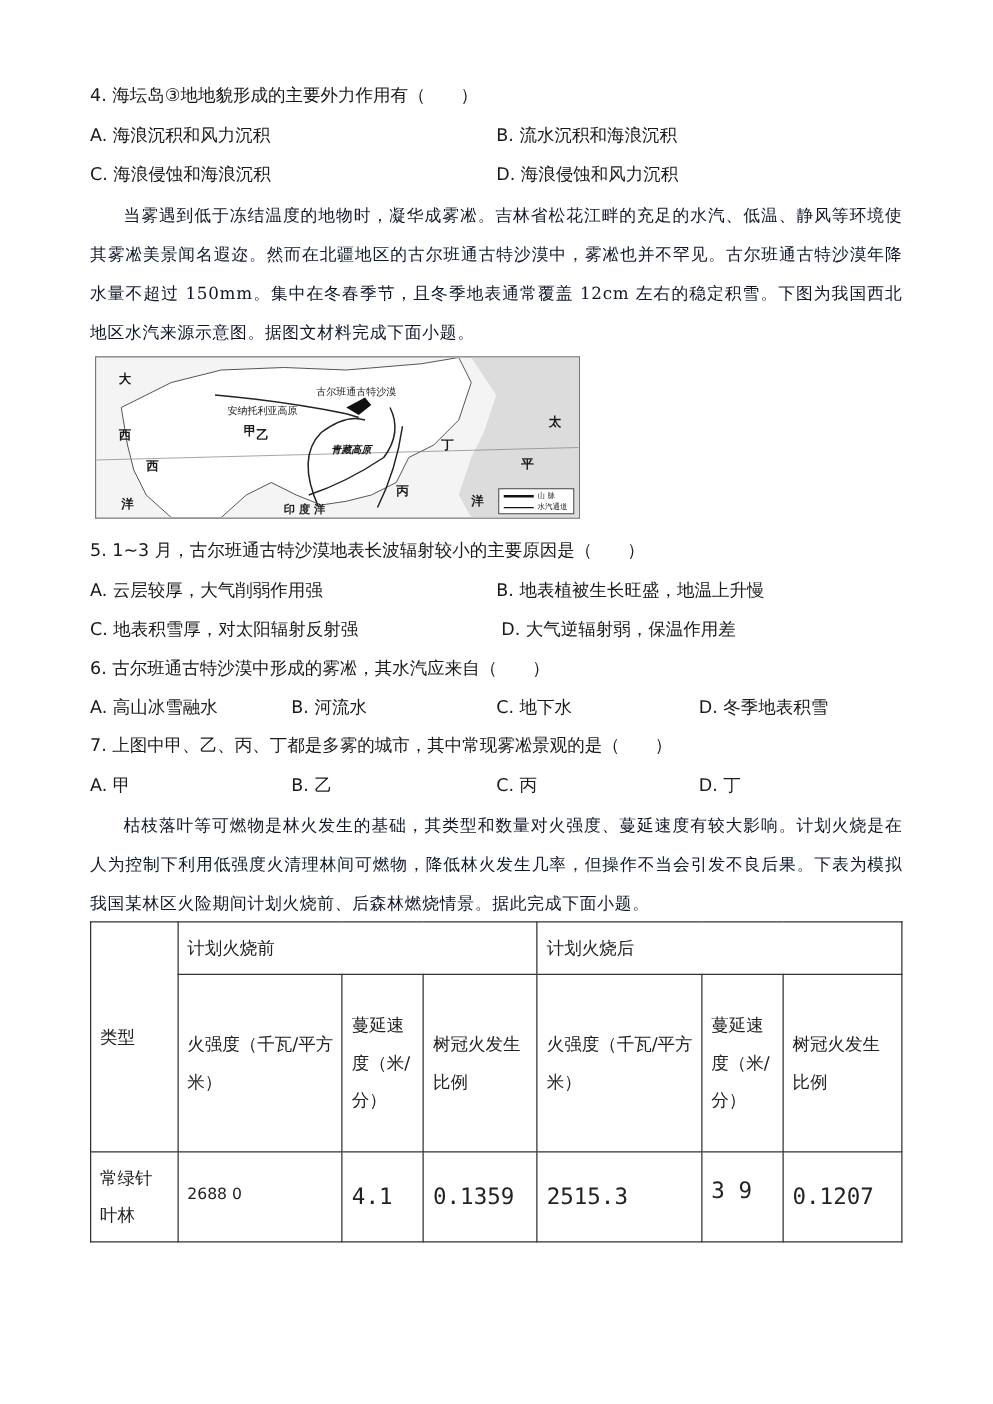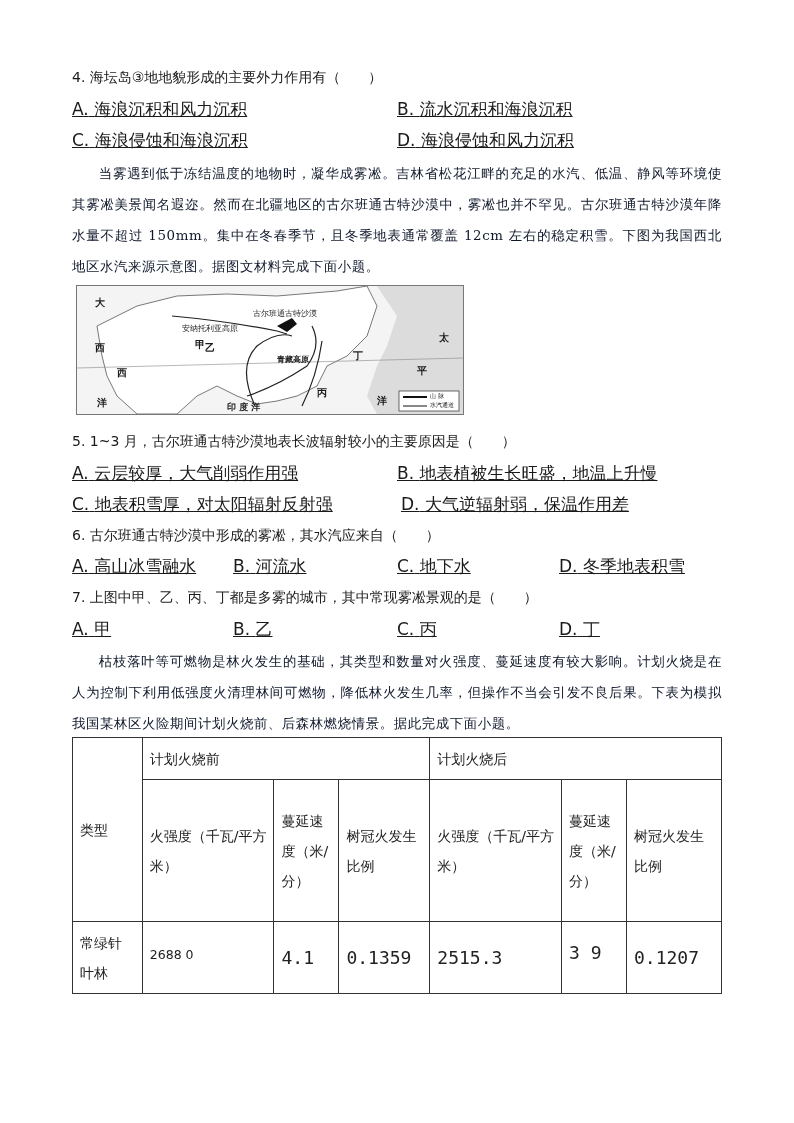--- a/index.html
+++ b/index.html
@@ -1,19 +1,19 @@
 <!DOCTYPE html>
 <html><head>
 <meta charset="utf-8">
 <style>
   html, body { margin: 0; padding: 0; background: #ffffff; }
   body { width: 794px; height: 1123px; position: relative; overflow: hidden;
          font-family: "DejaVu Sans", "Liberation Sans", sans-serif; color: #1a1a1a; font-size: 14px; }
   .line { position: absolute; left: 72px; white-space: nowrap; font-size: 14px; line-height: 18px; }
-  .opt { position: absolute; white-space: nowrap; font-size: 17px; line-height: 18px; text-decoration: underline; }
+  .opt { position: absolute; white-space: nowrap; font-size: 14px; line-height: 18px; }
   .para { position: absolute; left: 72px; width: 650px; font-family: "DejaVu Serif", "Liberation Serif", serif;
           font-size: 13.4px; line-height: 31px; text-align: justify; text-indent: 2em; letter-spacing: 0.6px; color: #0f172a; }
   .map { position: absolute; left: 76px; top: 285px; width: 386px; height: 128px; background: #f2f2f2;
          border: 1px solid #777; overflow: hidden; }
   .map svg { position: absolute; left: 0; top: 0; }
   table.data { position: absolute; left: 72px; top: 737px; width: 650px; border-collapse: collapse;
                font-size: 14px; color: #222; }
   table.data td { border: 1.3px solid #333; padding: 0 0 0 7px; vertical-align: middle; line-height: 30px; }
   .mono { font-family: "DejaVu Sans Mono", "Liberation Mono", monospace; font-size: 18px; }
 </style>
@@ -49,21 +49,21 @@
     <line x1="326" y1="120" x2="350" y2="120" stroke="#111" stroke-width="1"></line>
   </svg>
   <span style="position:absolute;left:18px;top:10px;font-size:10px;font-weight:bold;">大</span>
   <span style="position:absolute;left:18px;top:55px;font-size:10px;font-weight:bold;">西</span>
   <span style="position:absolute;left:20px;top:110px;font-size:10px;font-weight:bold;">洋</span>
   <span style="position:absolute;left:40px;top:80px;font-size:10px;font-weight:bold;">西</span>
   <span style="position:absolute;left:105px;top:37px;font-size:8px;">安纳托利亚高原</span>
   <span style="position:absolute;left:118px;top:52px;font-size:10px;font-weight:bold;">甲</span>
   <span style="position:absolute;left:128px;top:55px;font-size:10px;font-weight:bold;">乙</span>
   <span style="position:absolute;left:176px;top:22px;font-size:8px;">古尔班通古特沙漠</span>
-  <span style="position:absolute;left:200px;top:68px;font-size:8px;font-weight:bold;">青藏高原</span>
+  <span style="position:absolute;left:188px;top:68px;font-size:8px;font-weight:bold;font-style:italic;">青藏高原</span>
   <span style="position:absolute;left:276px;top:63px;font-size:10px;font-weight:bold;">丁</span>
   <span style="position:absolute;left:240px;top:100px;font-size:10px;font-weight:bold;">丙</span>
   <span style="position:absolute;left:362px;top:45px;font-size:10px;font-weight:bold;">太</span>
   <span style="position:absolute;left:340px;top:78px;font-size:10px;font-weight:bold;">平</span>
   <span style="position:absolute;left:300px;top:108px;font-size:10px;font-weight:bold;">洋</span>
   <span style="position:absolute;left:150px;top:115px;font-size:9px;font-weight:bold;">印 度 洋</span>
   <span style="position:absolute;left:353px;top:106px;font-size:6px;">山 脉</span>
   <span style="position:absolute;left:353px;top:115px;font-size:6px;">水汽通道</span>
 </div>
 

